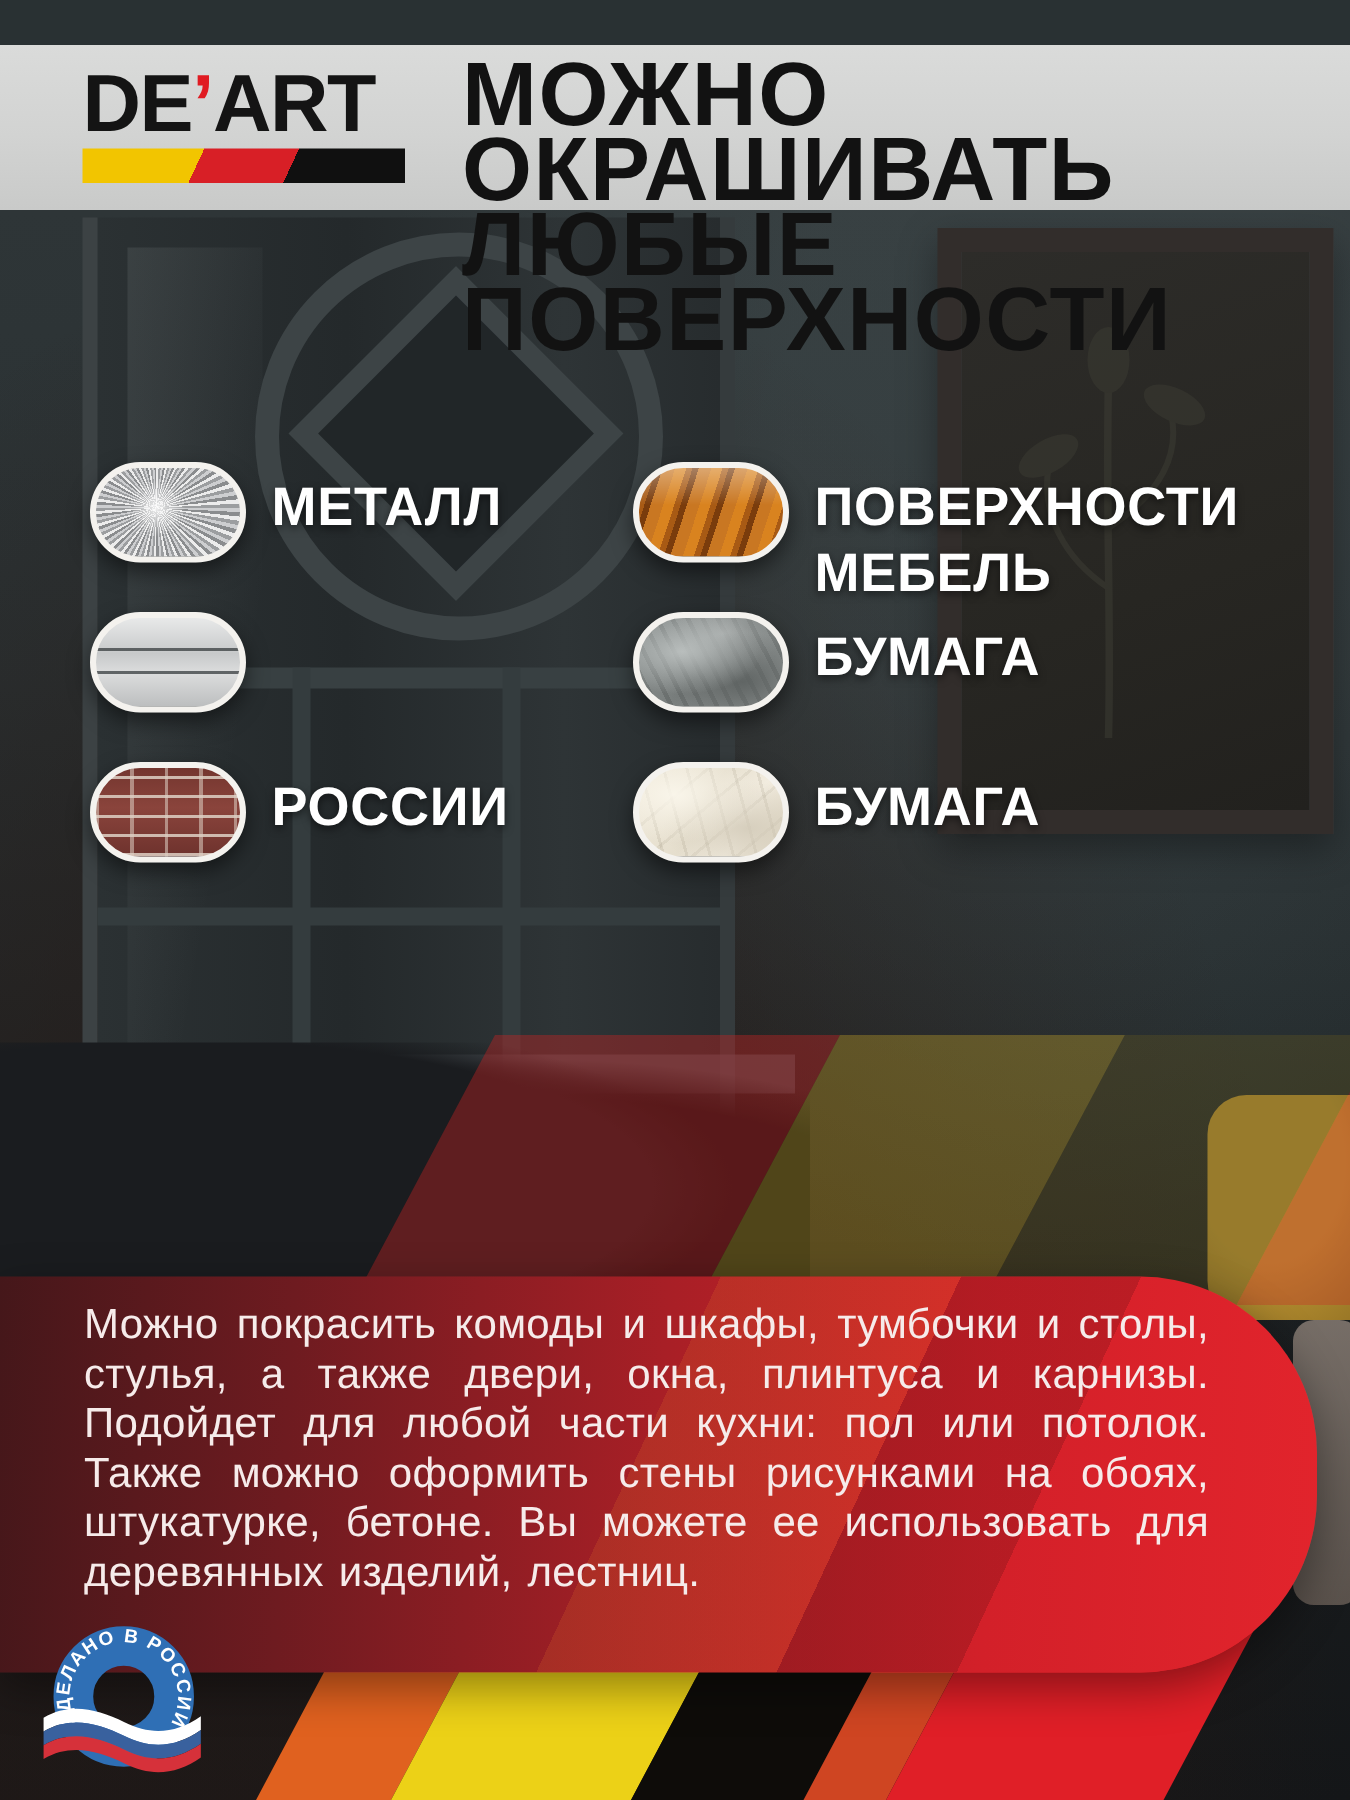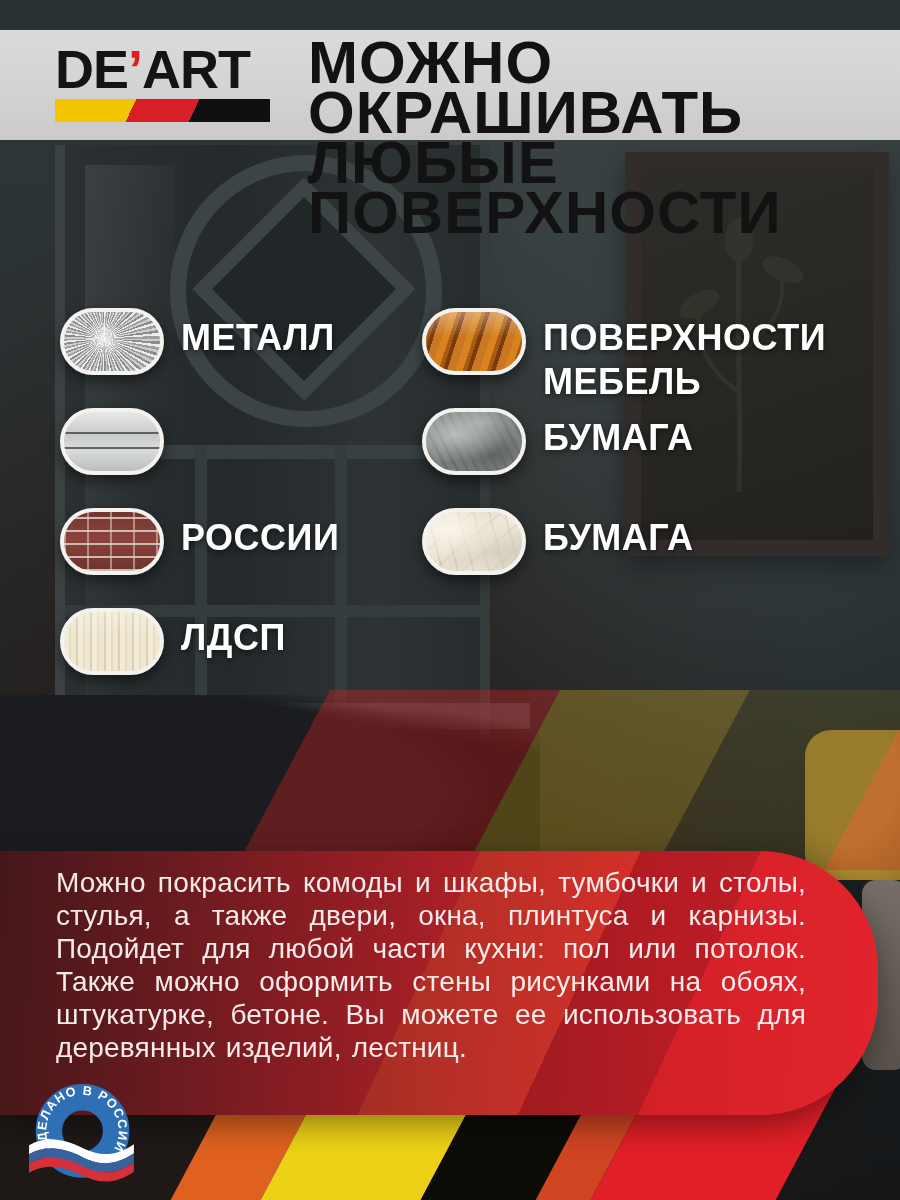--- a/index.html
+++ b/index.html
@@ -184,24 +184,20 @@
       <span class="mat-label">БУМАГА</span>
     </div>
     <div class="mat">
       <span class="swatch tx-brick"></span>
       <span class="mat-label">РОССИИ</span>
     </div>
     <div class="mat">
       <span class="swatch tx-paper"></span>
       <span class="mat-label">БУМАГА</span>
     </div>
-    <div class="mat">
-      <span class="swatch tx-ldsp"></span>
-      <span class="mat-label">ЛДСП</span>
-    </div>
   </div>
 
   <section class="desc-panel">
     <p class="desc-text">Можно покрасить комоды и шкафы, тумбочки и столы, стулья, а также двери, окна, плинтуса и карнизы. Подойдет для любой части кухни: пол или потолок. Также можно оформить стены рисунками на обоях, штукатурке, бетоне. Вы можете ее использовать для деревянных изделий, лестниц.</p>
   </section>
 
   <svg class="badge" viewBox="0 0 112 112">
     <circle cx="55.5" cy="52" r="33" fill="none" stroke="#2f6fb5" stroke-width="26"></circle>
     <defs>
       <path id="badge-arc" d="M23.3,67 A35.5,35.5 0 1 1 87.7,67"></path>

